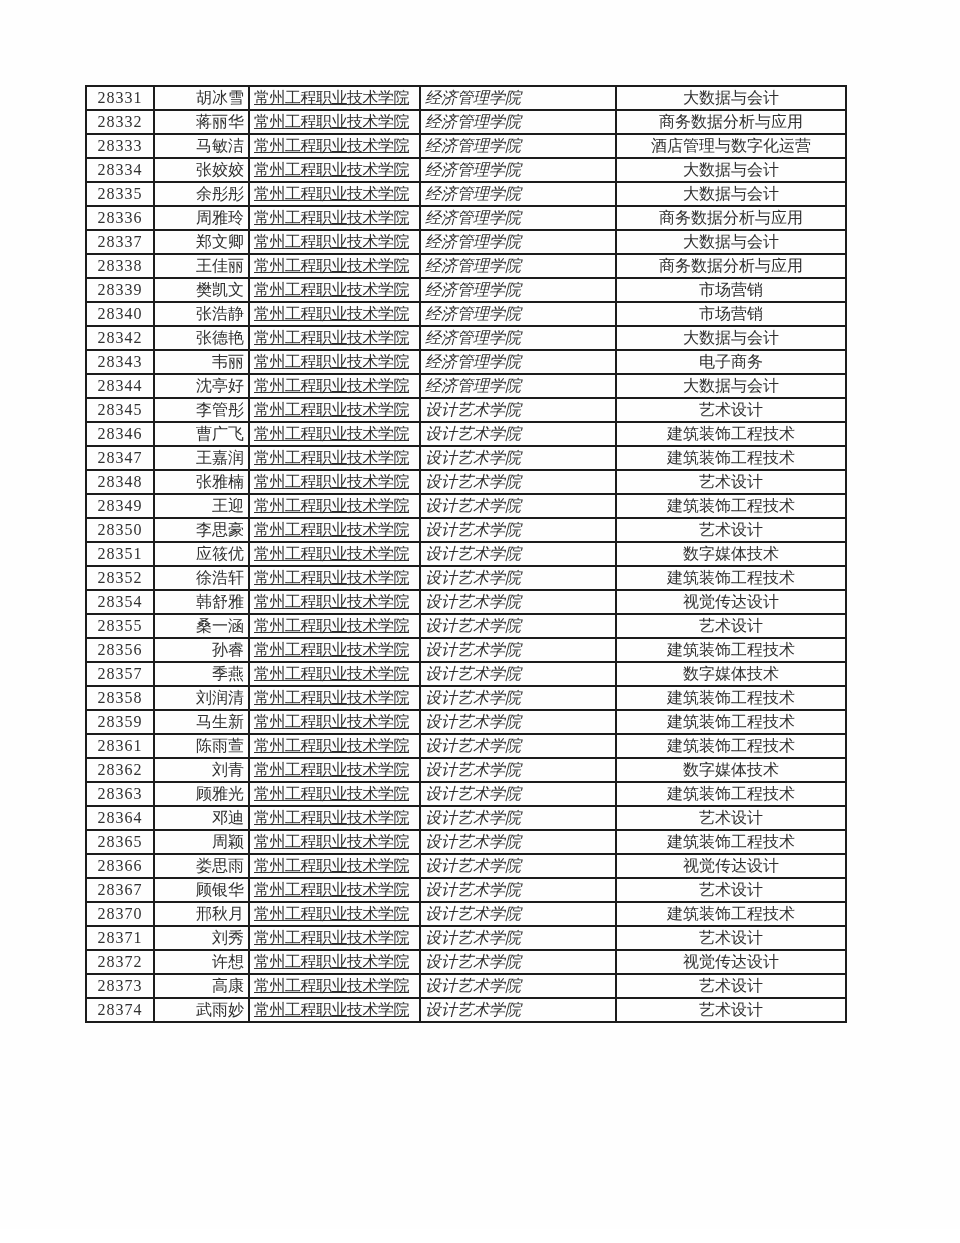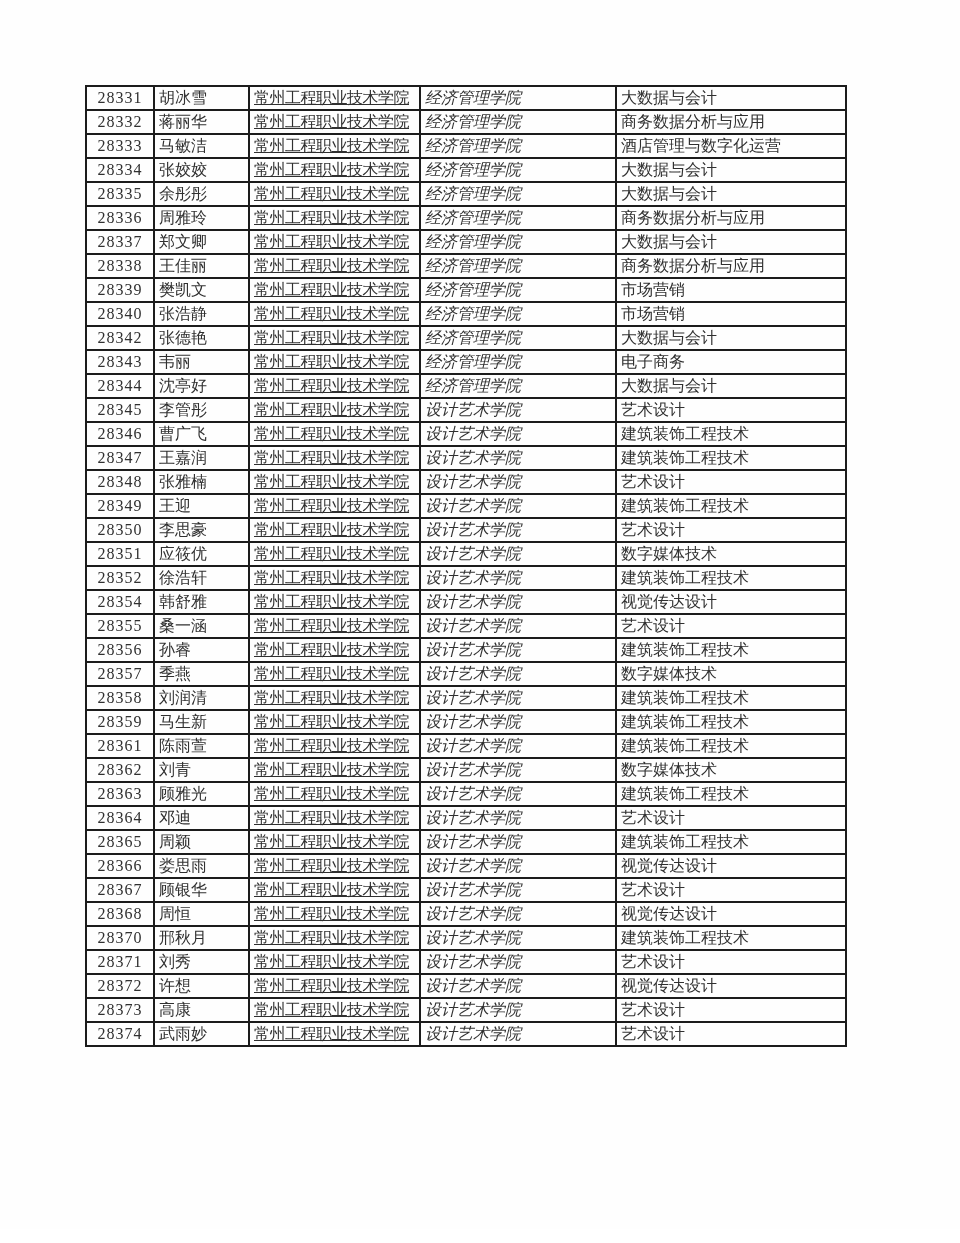--- a/index.html
+++ b/index.html
@@ -35,24 +35,24 @@
     overflow: hidden;
     background: #fefefe;
     font-family: "Liberation Serif", serif;
   }
   td.col-id {
     text-align: center;
     font-size: 17px;
     letter-spacing: 1px;
     color: #2a2a2a;
   }
-  td.col-name   { padding-left: 7px; }
+  td.col-name   { padding-left: 7px; text-align: right; }
   td.col-school { padding-left: 4px; font-size: 15px; letter-spacing: -0.5px; text-decoration: underline; }
   td.col-college{ padding-left: 5px; font-style: italic; }
-  td.col-major  { padding-left: 7px; }
+  td.col-major  { padding-left: 7px; text-align: center; }
 </style>
 </head>
 <body>
 
 <div class="page">
   <table class="roster">
     <colgroup>
       <col style="width:68px">
       <col style="width:95px">
       <col style="width:171px">
@@ -292,27 +292,20 @@
           <td class="col-major">视觉传达设计</td>
         </tr>
         <tr>
           <td class="col-id">28367</td>
           <td class="col-name">顾银华</td>
           <td class="col-school">常州工程职业技术学院</td>
           <td class="col-college">设计艺术学院</td>
           <td class="col-major">艺术设计</td>
         </tr>
         <tr>
-          <td class="col-id">28368</td>
-          <td class="col-name">周恒</td>
-          <td class="col-school">常州工程职业技术学院</td>
-          <td class="col-college">设计艺术学院</td>
-          <td class="col-major">视觉传达设计</td>
-        </tr>
-        <tr>
           <td class="col-id">28370</td>
           <td class="col-name">邢秋月</td>
           <td class="col-school">常州工程职业技术学院</td>
           <td class="col-college">设计艺术学院</td>
           <td class="col-major">建筑装饰工程技术</td>
         </tr>
         <tr>
           <td class="col-id">28371</td>
           <td class="col-name">刘秀</td>
           <td class="col-school">常州工程职业技术学院</td>

